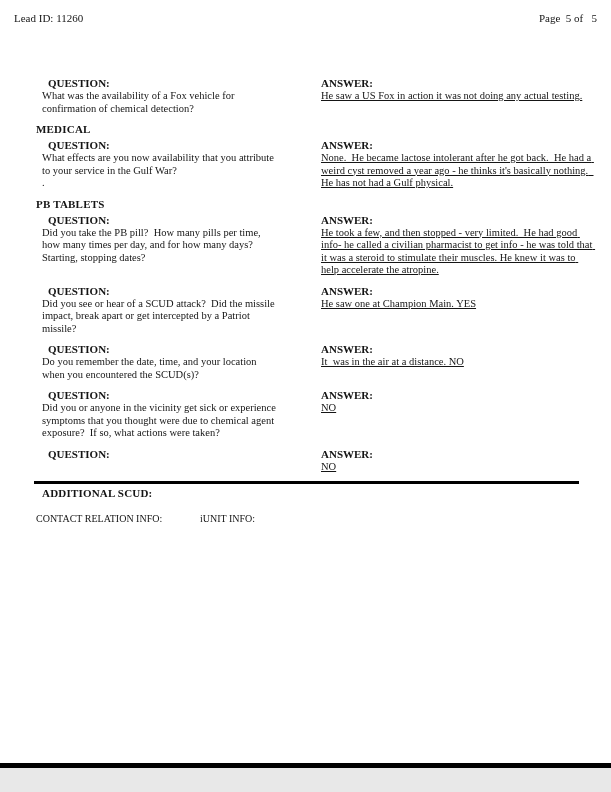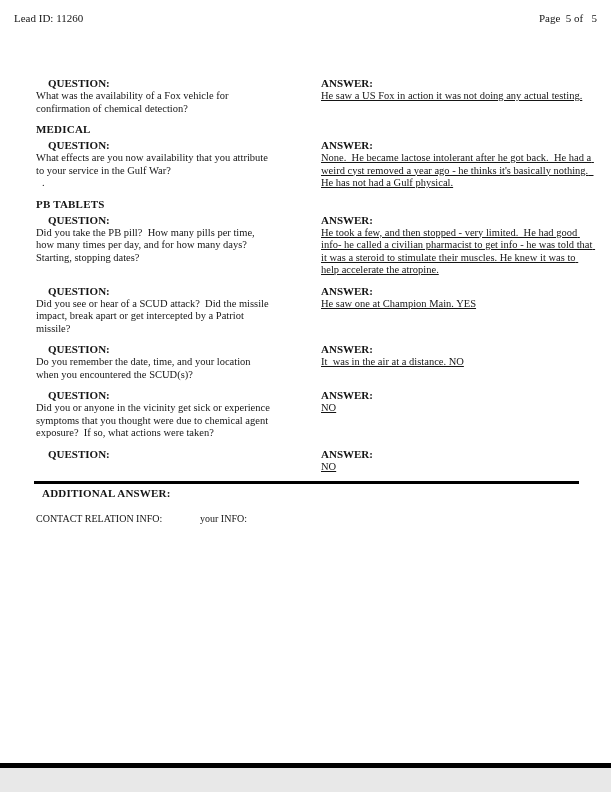--- a/index.html
+++ b/index.html
@@ -25,21 +25,21 @@
   .qa-row { display:flex; align-items:flex-start;gap:39px; }
   .q-col { width:257px; }
   .a-col { width:280px; }
   .q-label, .a-label {
     font-weight:bold; font-size:11px; line-height:14px;
   }
   .q-label { margin-left:12px; }
   .q-text, .a-text, .q-extra {
     font-size:10.5px; line-height:12.5px; white-space:pre-wrap;
   }
-  .q-text { margin-left:0; width:236px; }
+  .q-text { margin-left:6px; width:236px; }
   .a-text { width:272px;text-decoration:underline; }
   .q-extra { margin-left:6px; }
   .q-extra:empty { display:none; }
   .divider-rule {
     height:3px; background:#000; width:545px; margin:8px 0 3px -2px;
   }
   .footer-leads {
     font-weight:bold; font-size:11px; line-height:13px; margin-left:6px; letter-spacing:0.2px;
   }
   .footer-contact-row {
@@ -161,23 +161,23 @@
         </div>
         <div class="a-col">
           <div class="a-label">ANSWER:</div>
           <div class="a-text">NO</div>
         </div>
       </div>
     </div>
 
     <div class="divider-rule"></div>
 
-    <div class="footer-leads">ADDITIONAL ANSWER:</div>
+    <div class="footer-leads">ADDITIONAL SCUD:</div>
     <div class="footer-contact-row">
       <span class="footer-contact">CONTACT RELATION INFO:</span>
-      <span class="footer-unit">your INFO:</span>
+      <span class="footer-unit">iUNIT INFO:</span>
     </div>
 
   </div>
 
   <div class="scan-edge-bottom"></div>
 
 </div>
 
 </body></html>

